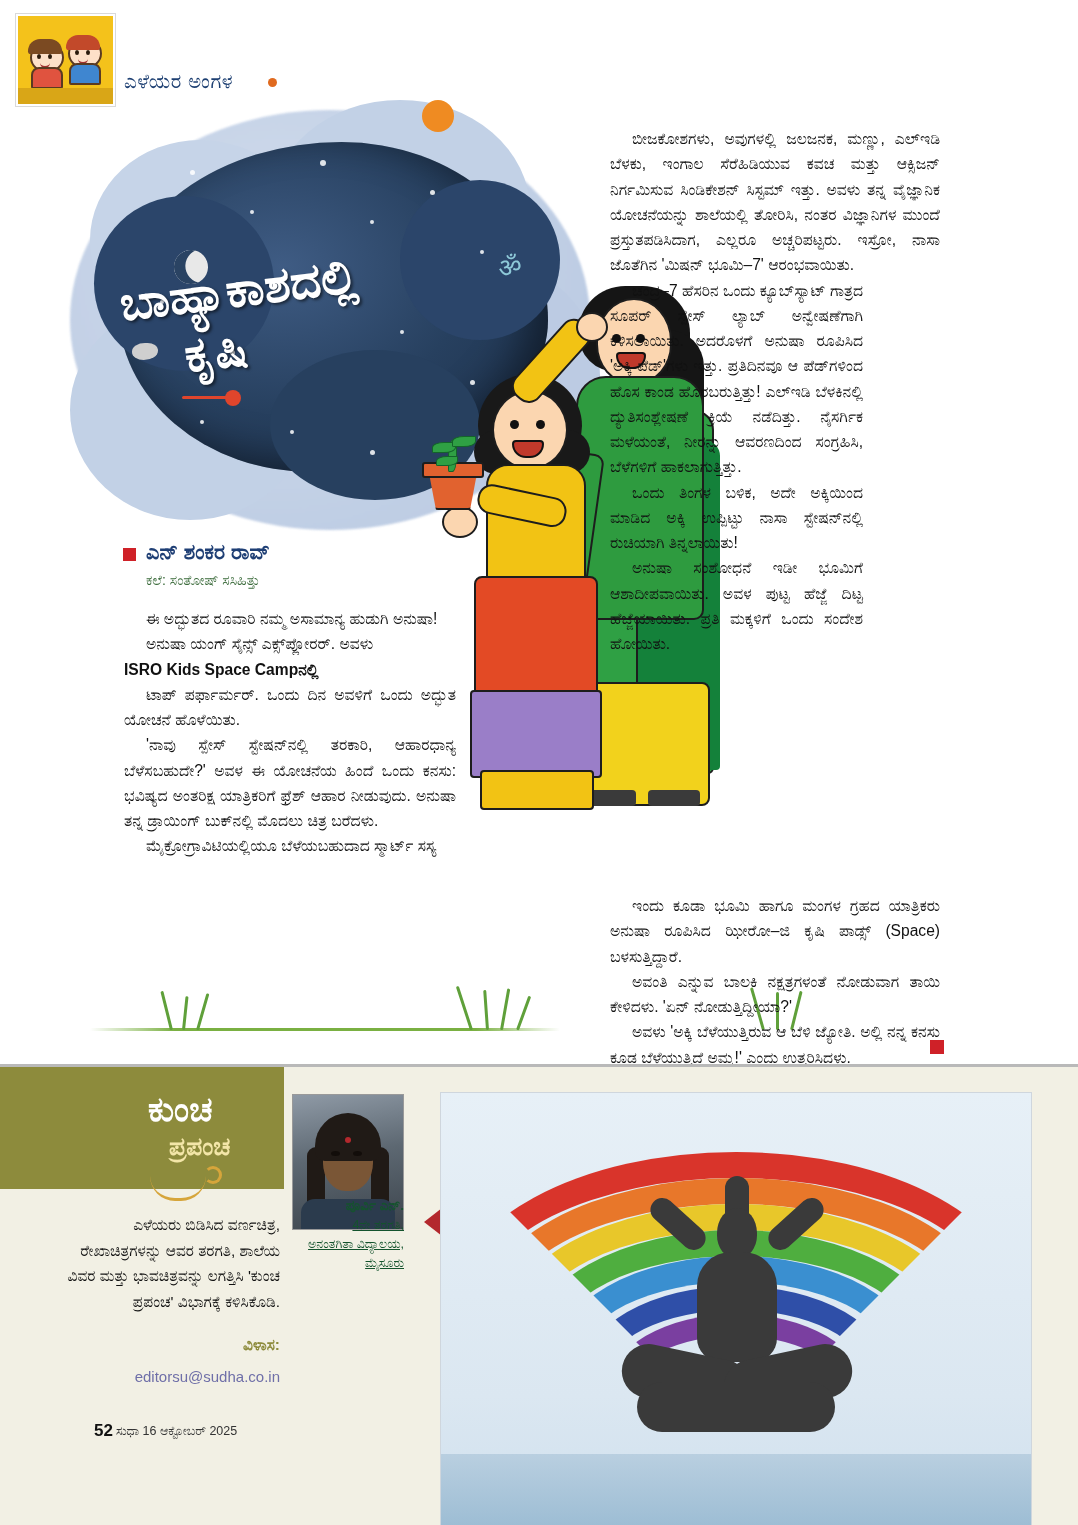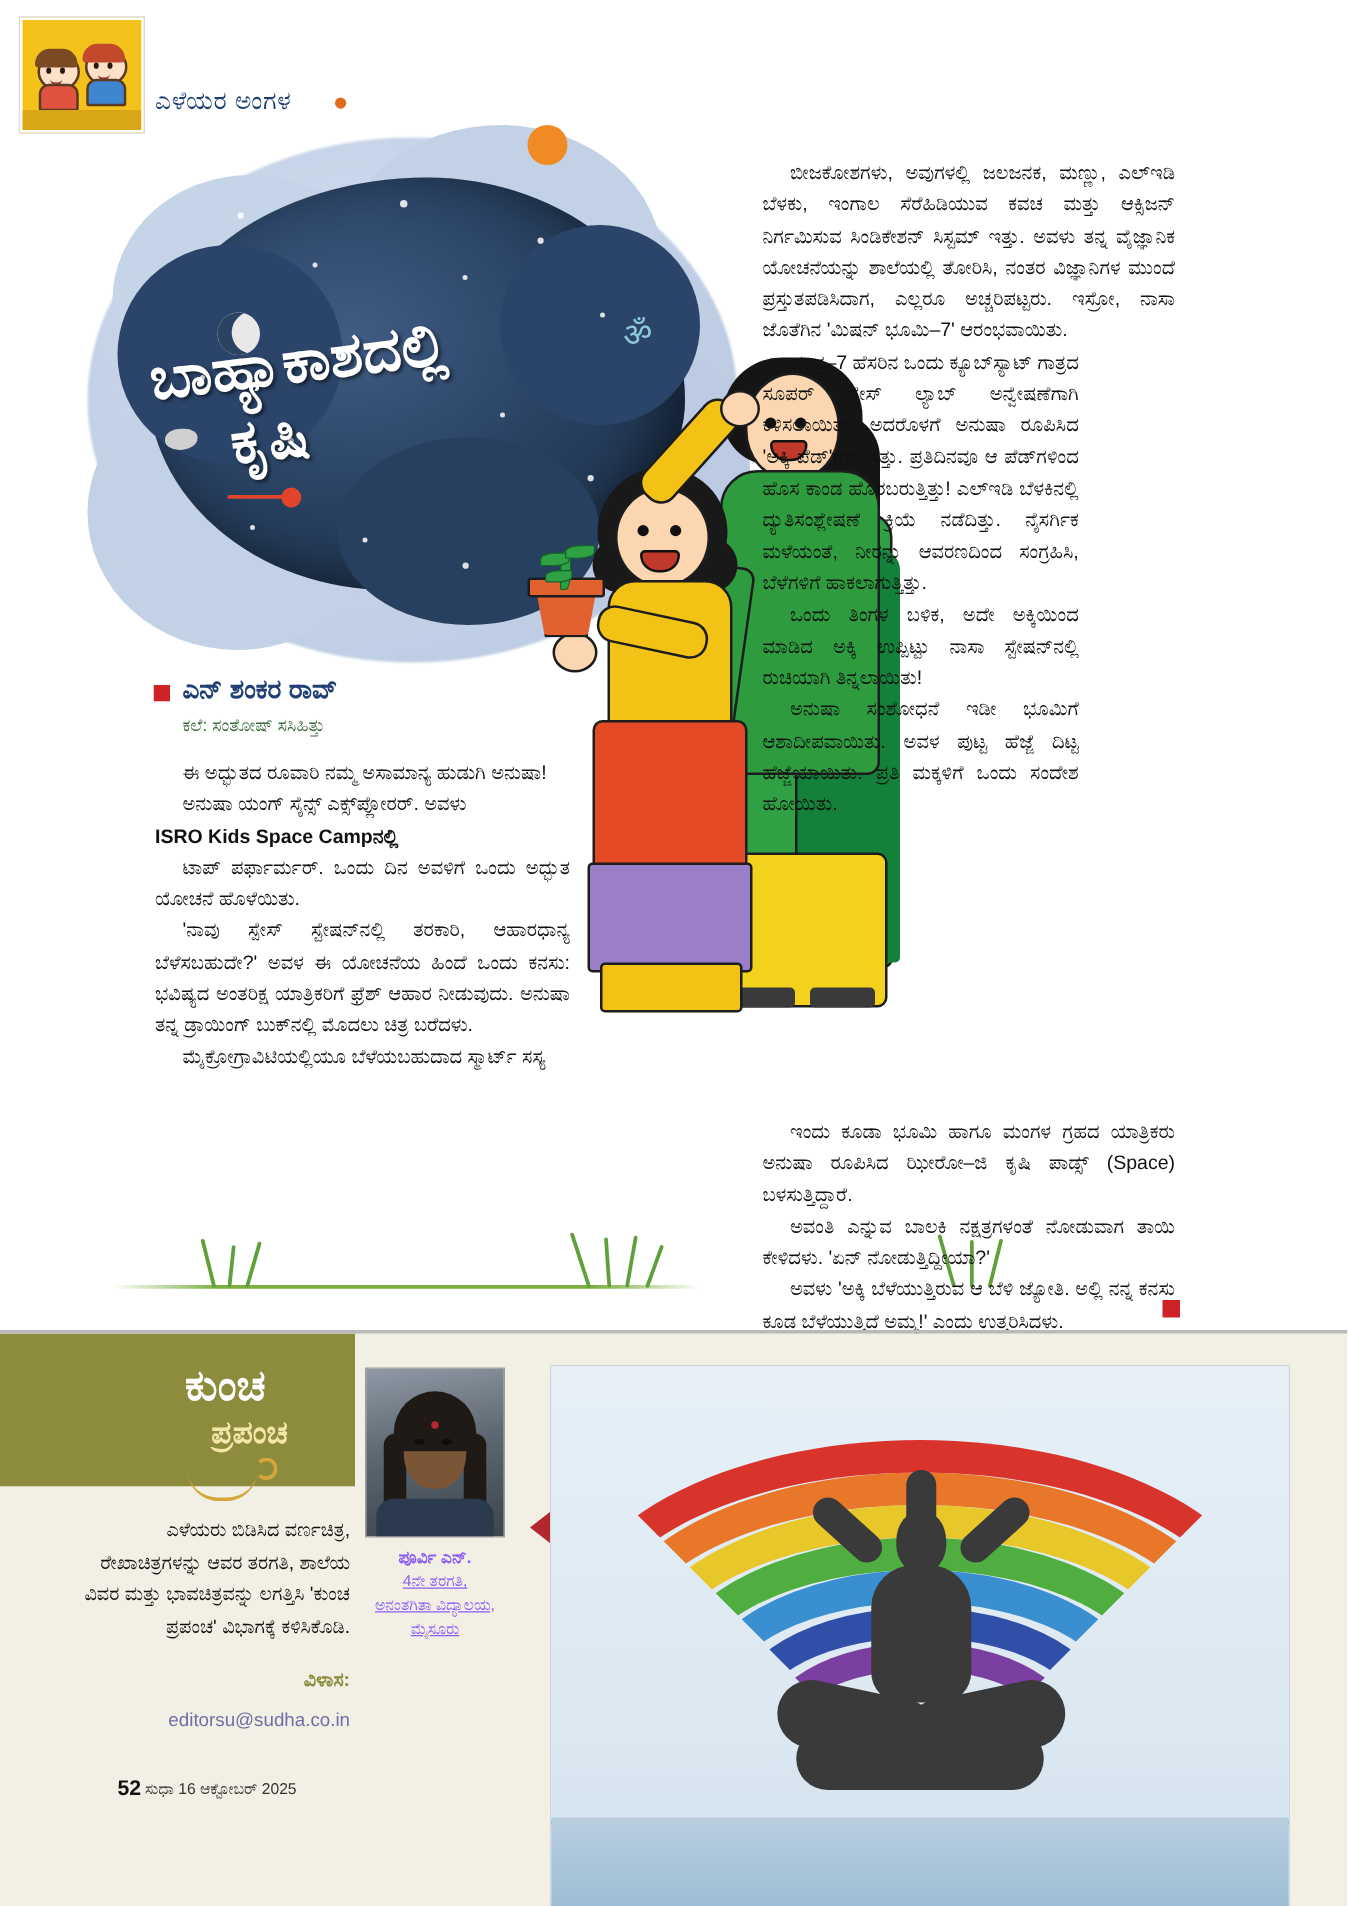--- a/index.html
+++ b/index.html
@@ -352,22 +352,22 @@
   .ph-face { position:absolute; left:30px; top:34px; width:50px; height:62px; border-radius:50% 50% 45% 45%; background:#7a5636; }
   .ph-hair { position:absolute; left:22px; top:18px; width:66px; height:48px; border-radius:34px 34px 10px 10px; background:#201a16; }
   .ph-braid-l { position:absolute; left:14px; top:52px; width:18px; height:70px; border-radius:9px; background:#201a16; }
   .ph-braid-r { position:absolute; left:78px; top:52px; width:18px; height:70px; border-radius:9px; background:#201a16; }
   .ph-eye { position:absolute; top:56px; width:9px; height:5px; border-radius:50%; background:#120d0a; }
   .ph-eye.l{left:38px;} .ph-eye.r{left:60px;}
   .ph-bindi { position:absolute; left:52px; top:42px; width:6px; height:6px; border-radius:50%; background:#b3282d; }
   .ph-dress { position:absolute; left:8px; top:104px; width:94px; height:34px; background:#2b3b4d; border-radius:14px 14px 0 0; }
 
   .caption {
-    position: absolute; left: 292px; top: 1236px; width: 112px;
-    text-align: center; font-size: 12.5px; line-height: 1.5; color: #8b5cf6;
+    position: absolute; left: 292px; top: 1196px; width: 112px;
+    text-align: right; font-size: 12.5px; line-height: 1.5; color: #14532d;
   }
   .caption .nm { font-weight: bold; font-size: 13.5px; }
 
   .tri-marker {
     position: absolute; left: 424px; top: 1208px;
     width: 0; height: 0;
     border-top: 14px solid transparent;
     border-bottom: 14px solid transparent;
     border-right: 18px solid #b3282d;
   }

